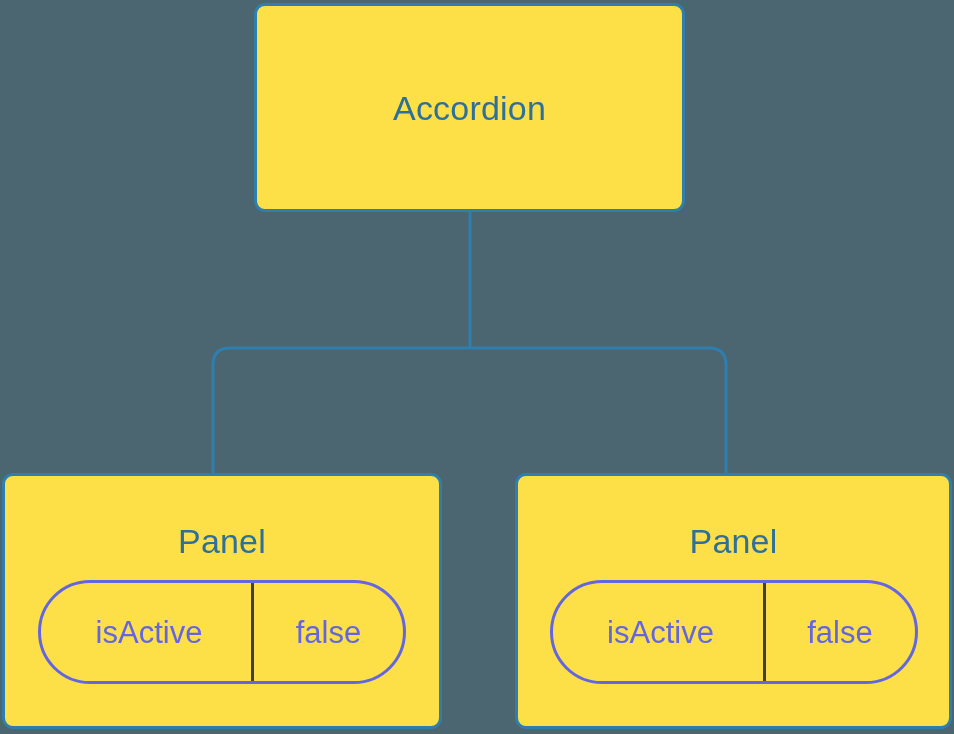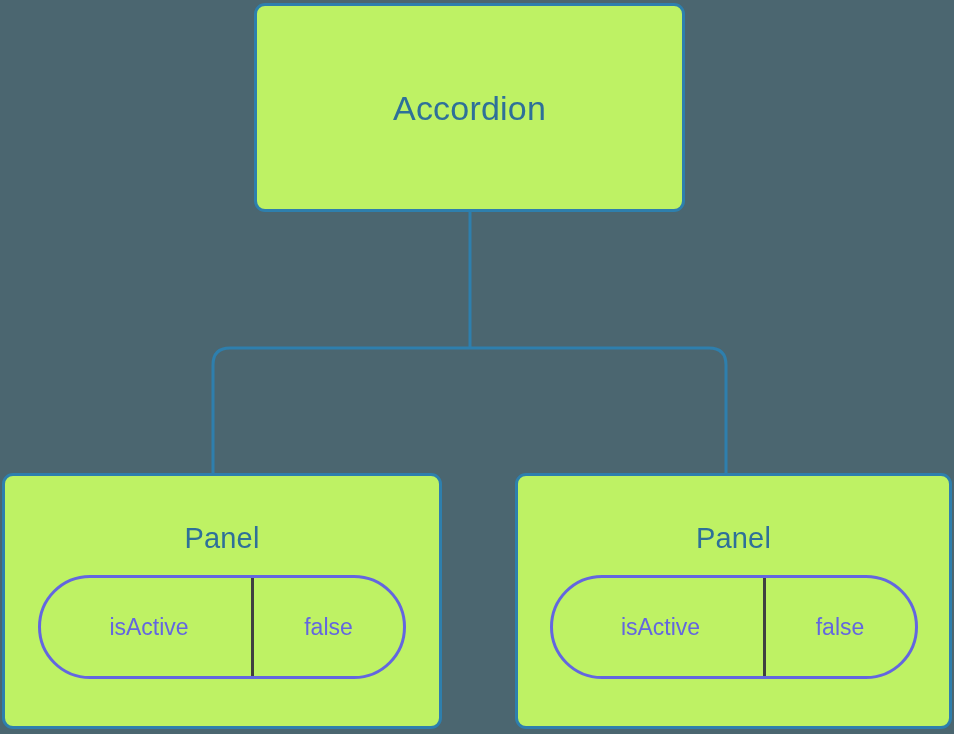--- a/index.html
+++ b/index.html
@@ -32,21 +32,21 @@
     top: 0;
     width: 954px;
     height: 734px;
     z-index: 1;
     pointer-events: none;
   }
 
   
   .node-card {
     position: absolute;
-    background: #bef264;
+    background: #fde047;
     border: 3px solid #2e7fad;
     border-radius: 11px;
     z-index: 2;
     display: flex;
     flex-direction: column;
     align-items: center;
   }
 
   .node-root {
     left: 254px;
@@ -74,21 +74,21 @@
     color: #2e7099;
     font-size: 34px;
     font-weight: 400;
     line-height: 1;
     letter-spacing: 0.2px;
     white-space: nowrap;
   }
 
   .node-leaf-left .node-title,
   .node-leaf-right .node-title {
-    font-size: 29px;
+    font-size: 34px;
     margin-top: 48px;
   }
 
   
   .prop-pill {
     margin-top: 22px;
     height: 104px;
     border: 3px solid #6366e0;
     border-radius: 52px;
     display: flex;
@@ -99,21 +99,21 @@
 
   .node-leaf-left .prop-pill { width: 368px; }
   .node-leaf-right .prop-pill { width: 368px; }
 
   .prop-key,
   .prop-value {
     display: flex;
     align-items: center;
     justify-content: center;
     color: #6366e0;
-    font-size: 23px;
+    font-size: 31px;
     line-height: 1;
     white-space: nowrap;
   }
 
   .prop-key {
     width: 210px;
     padding-left: 6px;
   }
 
   .prop-value {

